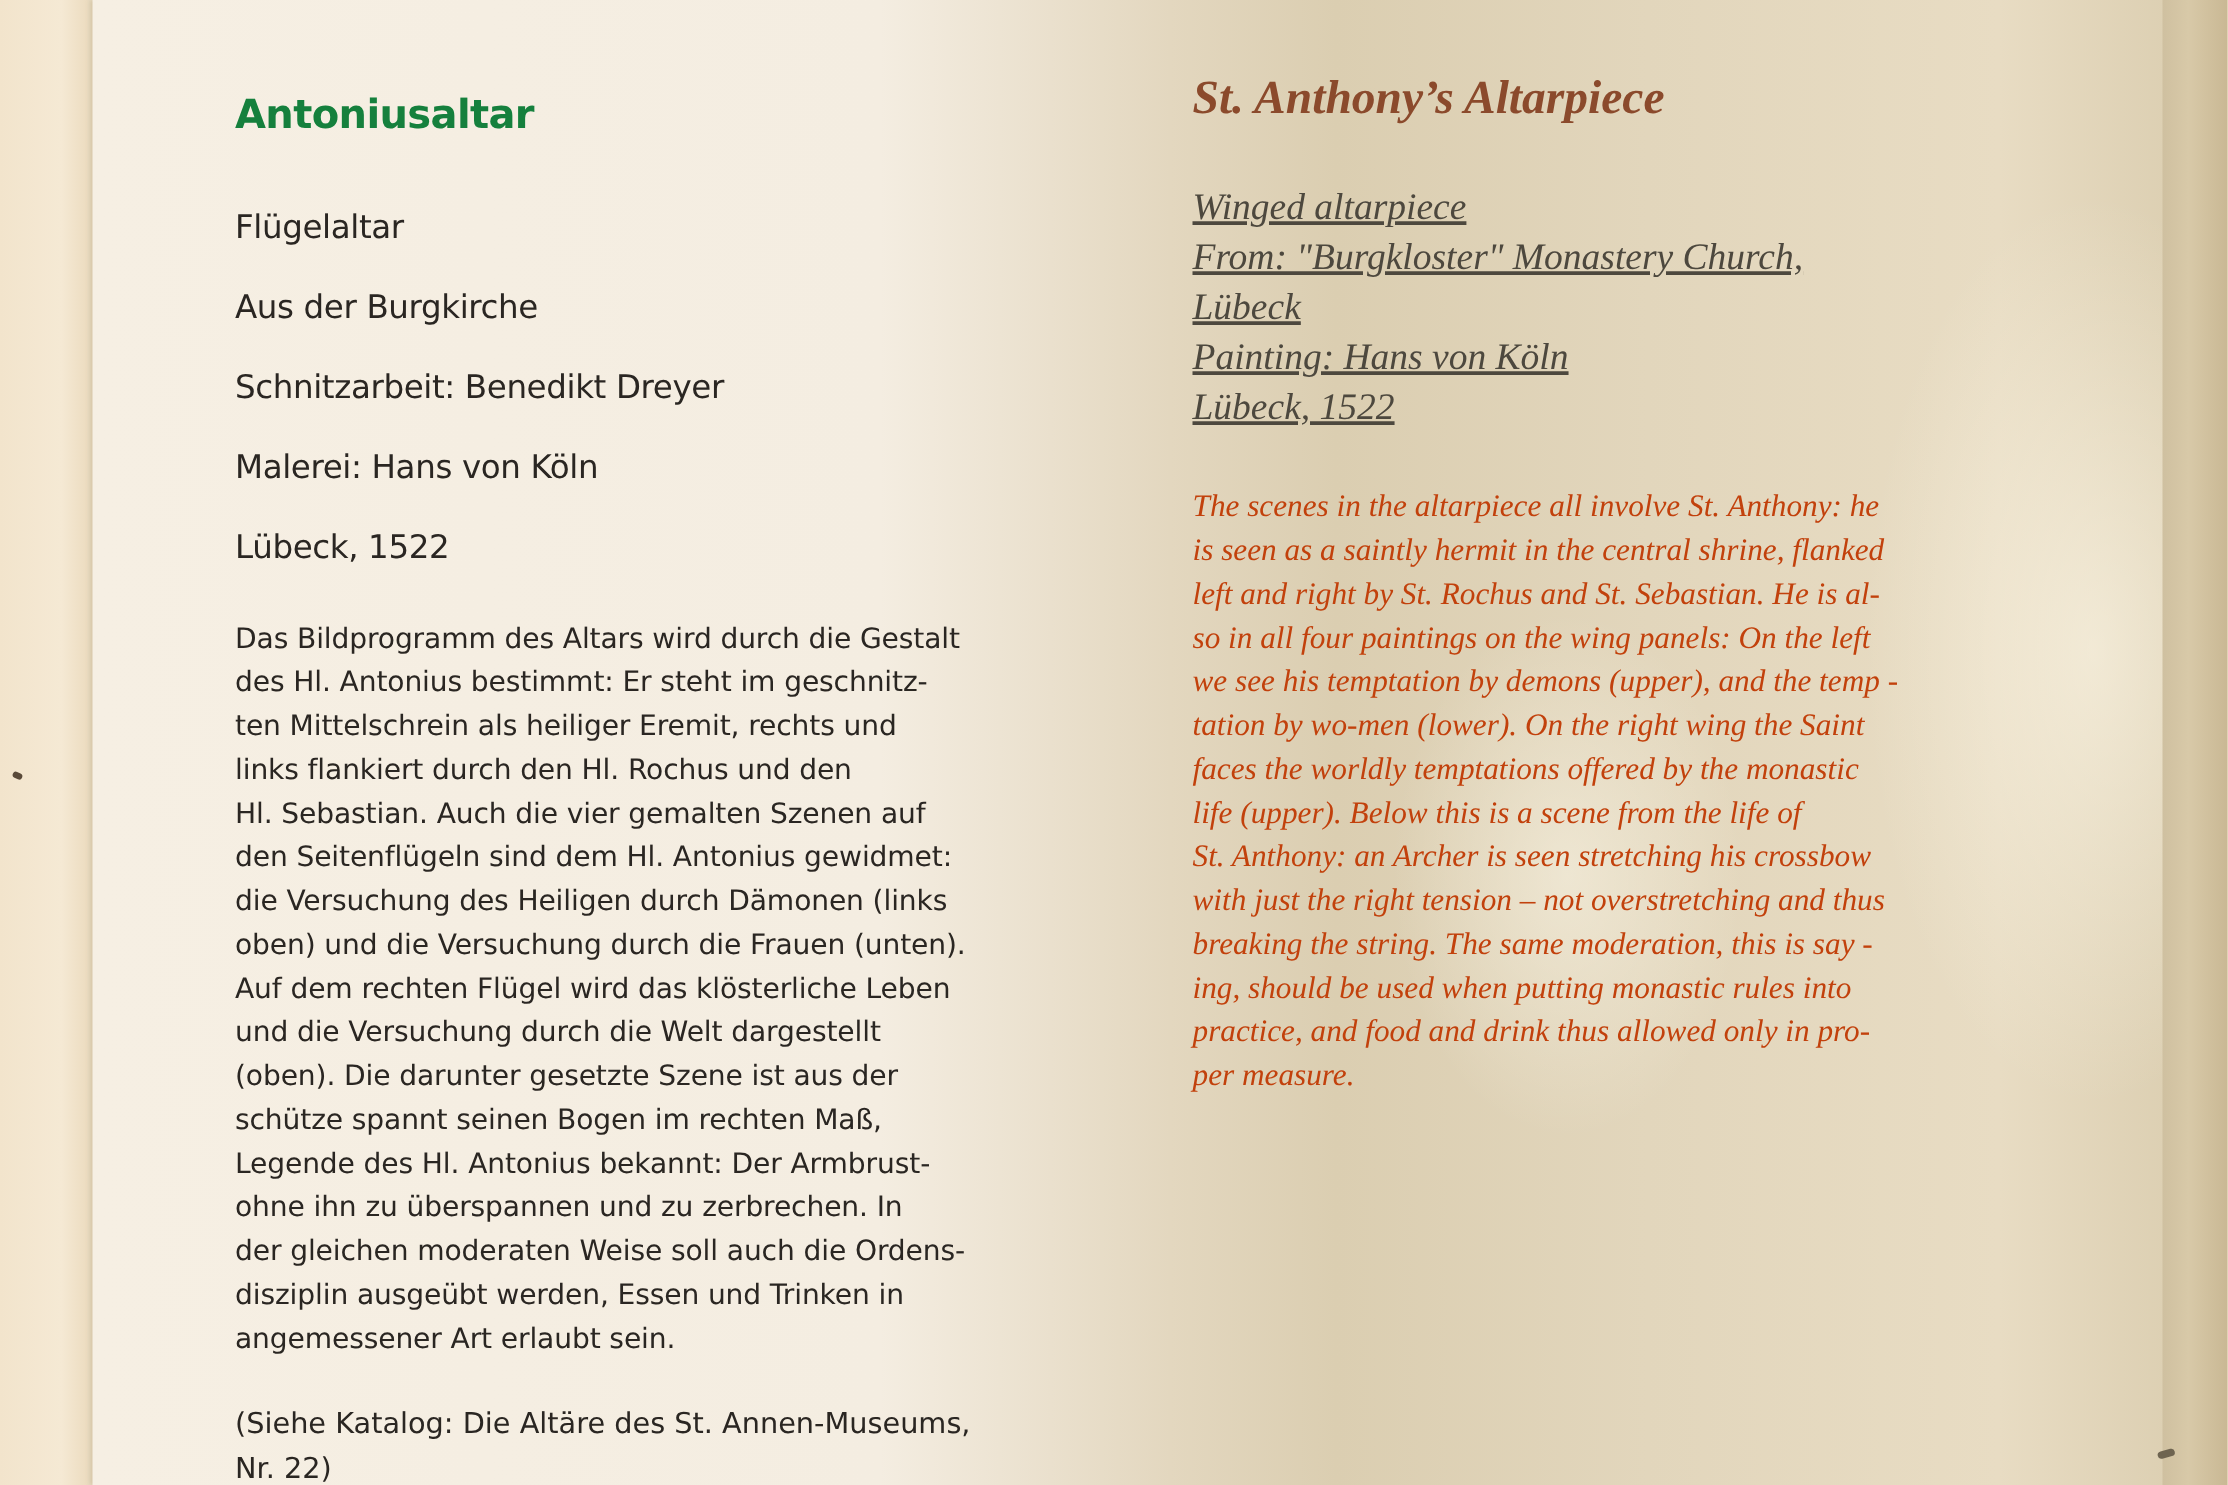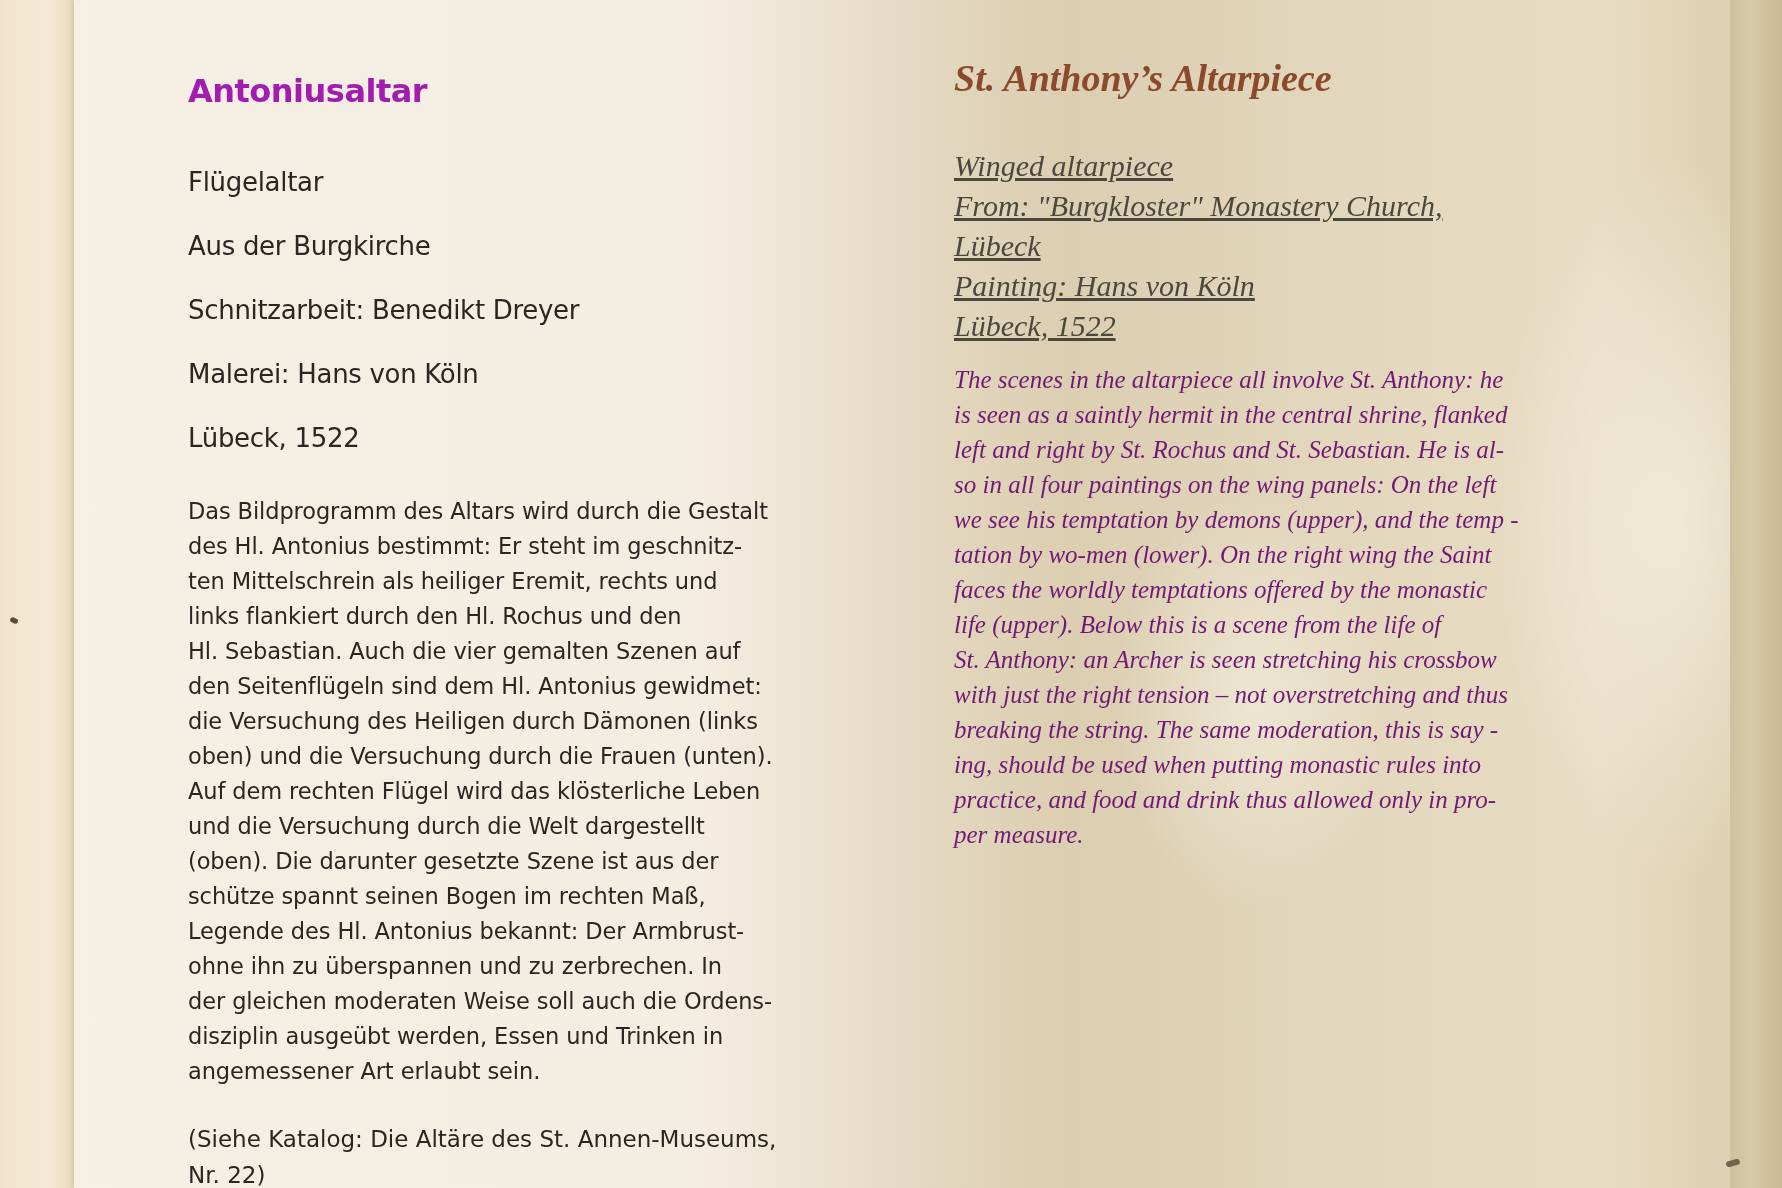--- a/index.html
+++ b/index.html
@@ -26,34 +26,34 @@
     .col-de {
       position: absolute; left: 188px; top: 72px; width: 680px;
       font-family: "DejaVu Sans", sans-serif; color: #2a2622;
     }
     .col-en {
       position: absolute; left: 954px; top: 56px; width: 680px;
       font-family: "Liberation Serif", "DejaVu Serif", serif; font-style: italic; color: #5a5448;
     }
     .title-de {
       font-family: "DejaVu Sans", sans-serif; font-weight: bold;
-      color: #a21caf; font-size: 32px; letter-spacing: -0.5px; margin: 0 0 52px 0;
+      color: #15803d; font-size: 32px; letter-spacing: -0.5px; margin: 0 0 52px 0;
     }
     .title-en {
       font-family: "Liberation Serif", serif; font-style: italic; font-weight: bold;
       color: #8b4a2c; font-size: 38px; margin: 0 0 46px 0;
     }
     .meta-de div { font-size: 26px; line-height: 40px; letter-spacing: -0.3px; margin-top: 24px; }
     .meta-en div { font-size: 30px; line-height: 40px; color: #4d483e; text-decoration: underline; }
     .body-de {
       margin-top: 36px; font-size: 22.5px; line-height: 35px; letter-spacing: -0.1px;
     }
     .body-de div, .body-en div { white-space: nowrap; }
     .body-en {
-      margin-top: 16px; font-size: 25px; line-height: 35px; color: #701a75;
+      margin-top: 42px; font-size: 25px; line-height: 35px; color: #c2410c;
     }
     .ref-de { margin-top: 32px; font-size: 23px; line-height: 36px; }
     .inv-de { margin-top: 40px; font-size: 14px; color: #7f1d1d; }
     .scuff {
       position: absolute; left: 10px; top: 618px; width: 8px; height: 5px;
       background: #5a4a3a; border-radius: 3px; transform: rotate(25deg);
     }
     .scuff2 {
       position: absolute; left: 1726px; top: 1160px; width: 14px; height: 6px;
       background: #6e6450; border-radius: 3px; transform: rotate(-15deg);

